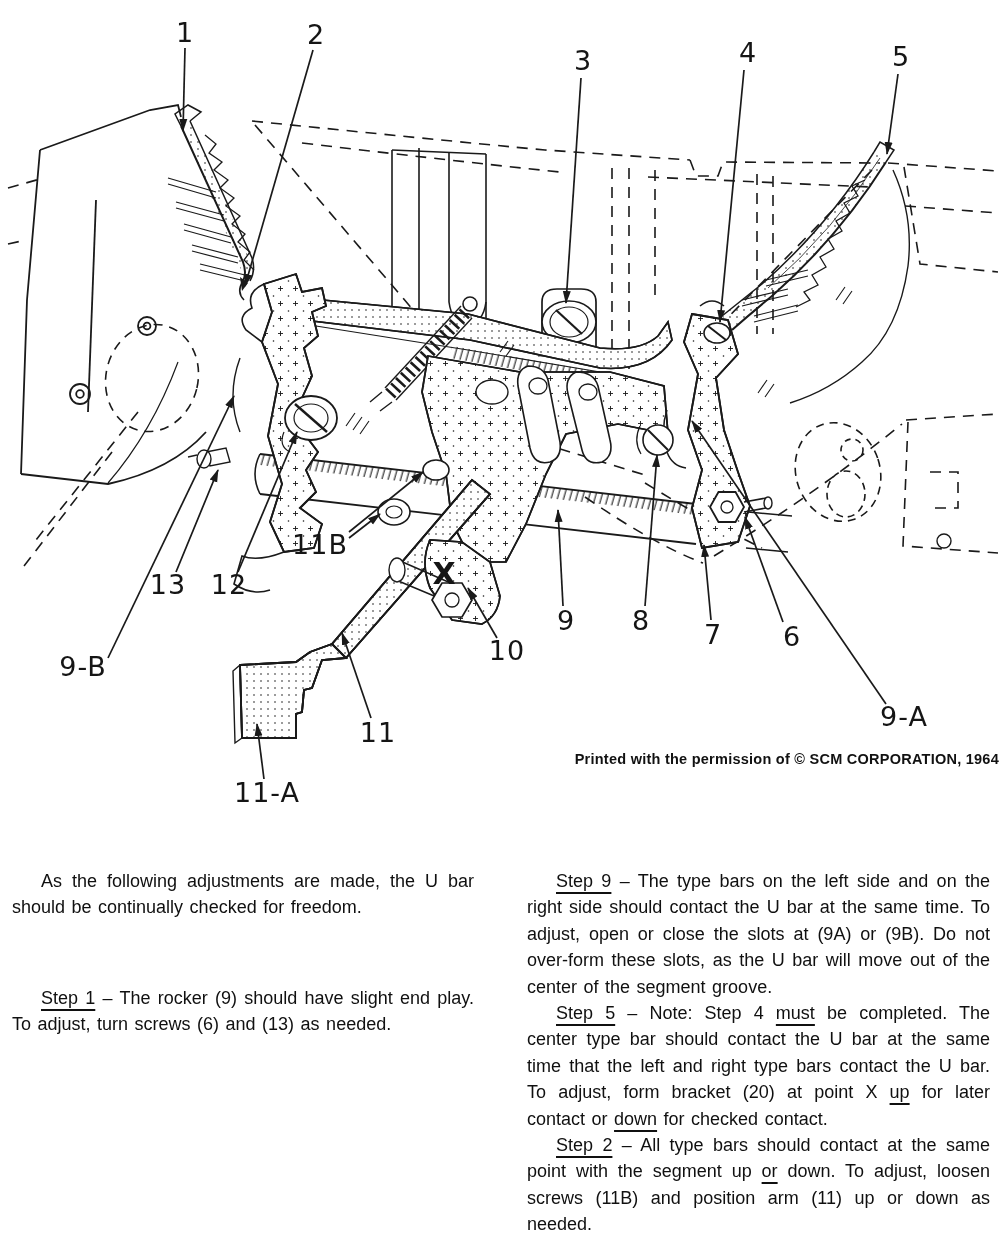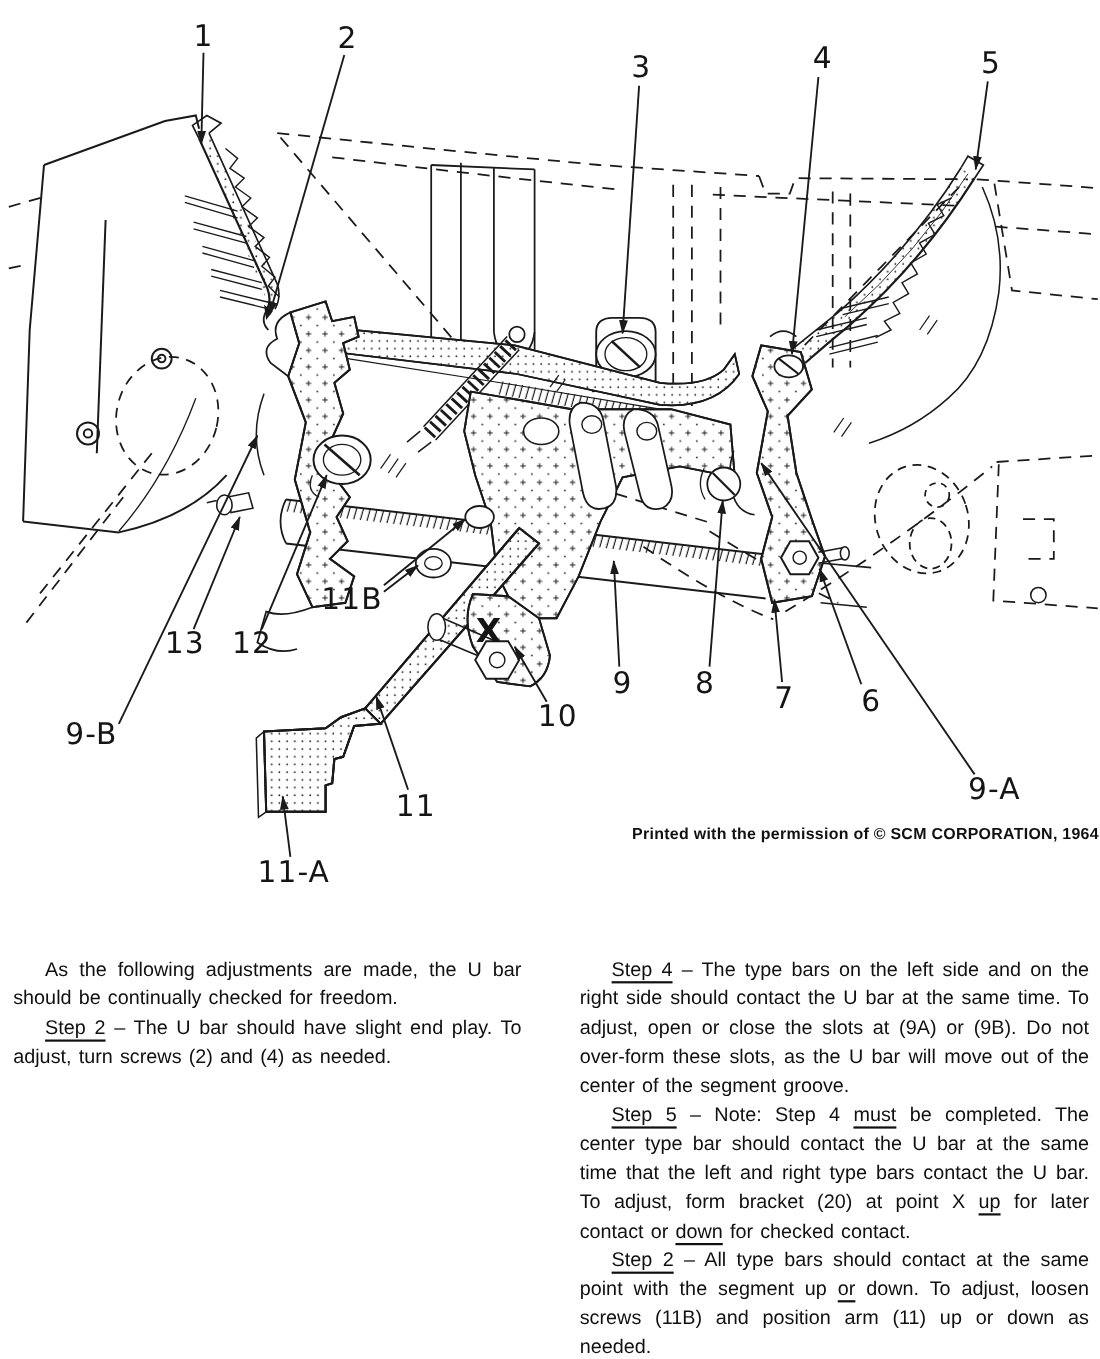--- a/index.html
+++ b/index.html
@@ -283,22 +283,22 @@
           <text x="267" y="802" text-anchor="middle" class="callout">11-A</text>
           <text x="444" y="584" text-anchor="middle" class="xmark">X</text>
         </g>
     </svg>
 
     <div class="credit">Printed with the permission of © SCM CORPORATION, 1964</div>
   </div>
 
   <div class="col col-left">
     <p><span>As the following adjustments are made, the U bar should be continually checked for freedom.</span></p>
-    <p><span class="u">Step 2</span><span> – The U bar should have slight end play. To adjust, turn screws (2) and (4) as needed.</span></p>
+    <p class="gap"><span class="u">Step 1</span><span> – The rocker (9) should have slight end play. To adjust, turn screws (6) and (13) as needed.</span></p>
   </div>
 
   <div class="col col-right">
-    <p><span class="u">Step 4</span><span> – The type bars on the left side and on the right side should contact the U bar at the same time. To adjust, open or close the slots at (9A) or (9B). Do not over-form these slots, as the U bar will move out of the center of the segment groove.</span></p>
+    <p><span class="u">Step 9</span><span> – The type bars on the left side and on the right side should contact the U bar at the same time. To adjust, open or close the slots at (9A) or (9B). Do not over-form these slots, as the U bar will move out of the center of the segment groove.</span></p>
     <p><span class="u">Step 5</span><span> – Note: Step 4 </span><span class="u">must</span><span> be completed. The center type bar should contact the U bar at the same time that the left and right type bars contact the U bar. To adjust, form bracket (20) at point X </span><span class="u">up</span><span> for later contact or </span><span class="u">down</span><span> for checked contact.</span></p>
     <p><span class="u">Step 2</span><span> – All type bars should contact at the same point with the segment up </span><span class="u">or</span><span> down. To adjust, loosen screws (11B) and position arm (11) up or down as needed.</span></p>
   </div>
 
 </div>
 
 </body></html>

